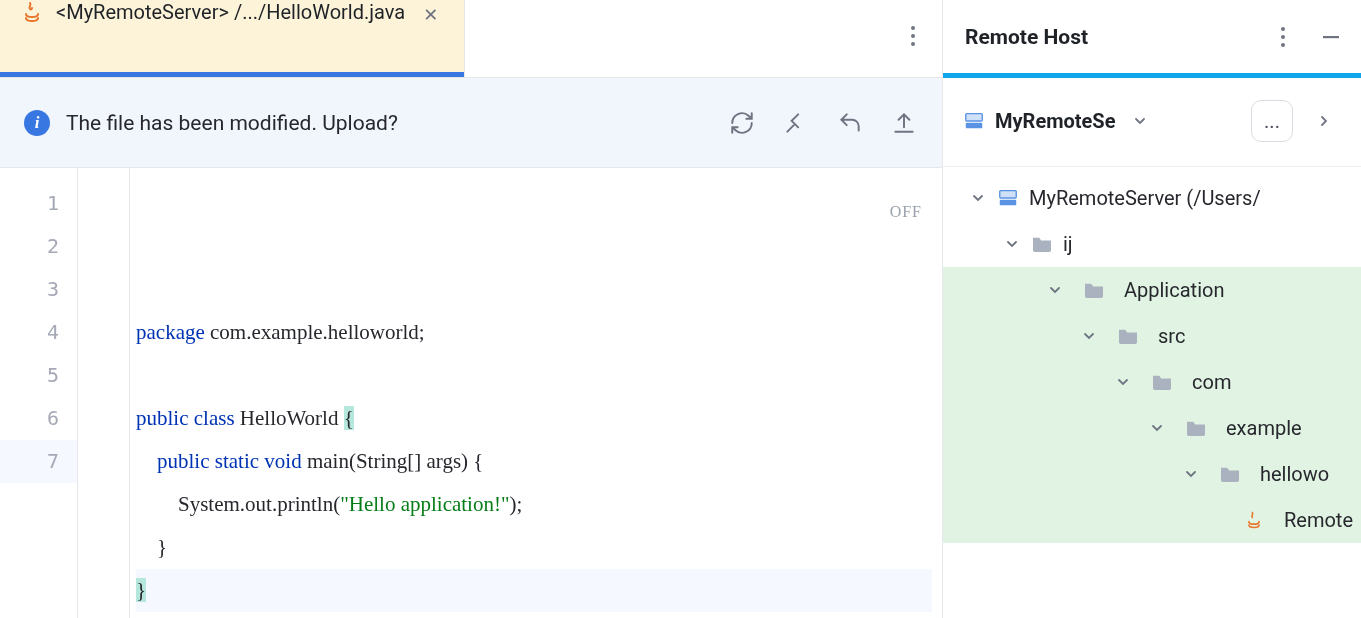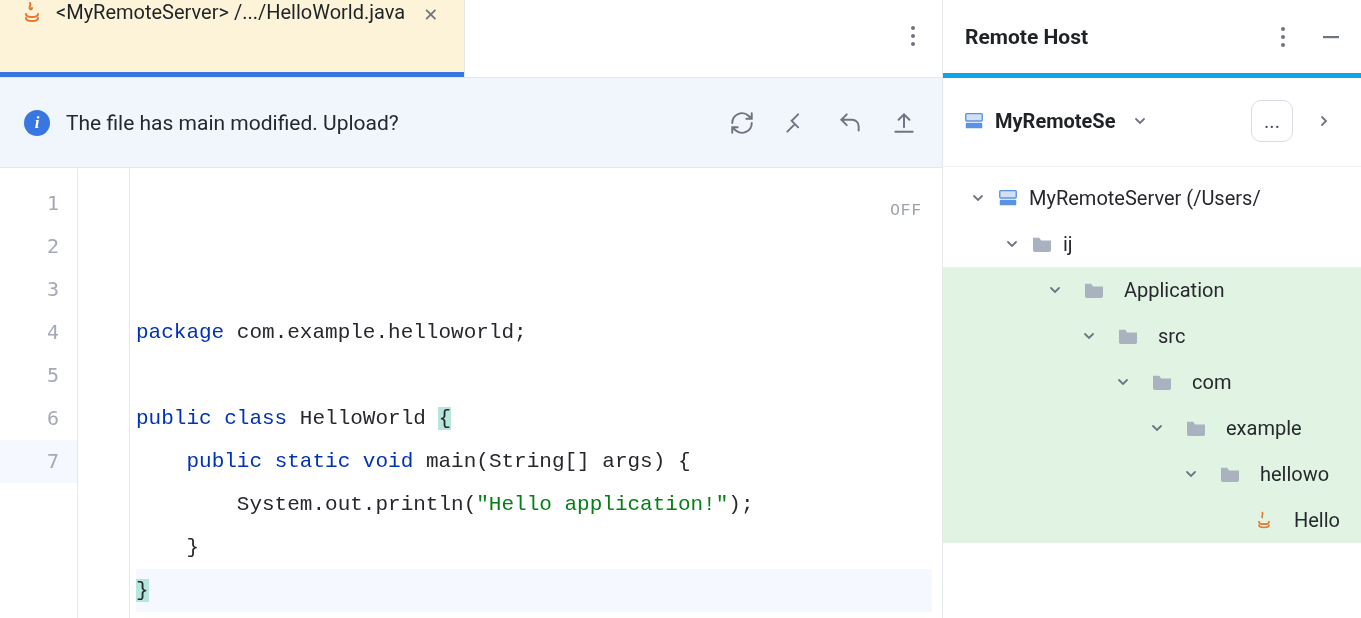--- a/index.html
+++ b/index.html
@@ -76,21 +76,21 @@
     border-right: 1px solid #e5e7eb;
   }
   .gutter div { height: 43px; line-height: 43px; padding-right: 18px; }
   .buffer-spacer {
     width: 52px;
     border-right: 1px solid #e5e7eb;
   }
   .code {
     flex: 1;
     padding: 14px 10px 0 6px;
-    font-family: Liberation Mono, monospace;
+    font-family: Liberation Serif, serif;
     font-size: 21px;
     line-height: 43px;
     white-space: pre;
     position: relative;
   }
   .kw { color: #0033b3; }
   .str { color: #067d17; }
   .hl { background: #b6e7dd; }
   .off-indicator {
     position: absolute;
@@ -199,21 +199,21 @@
       <svg width="6" height="22" viewBox="0 0 6 22">
           <circle cx="3" cy="3" r="2" fill="#6e7481"></circle>
           <circle cx="3" cy="11" r="2" fill="#6e7481"></circle>
           <circle cx="3" cy="19" r="2" fill="#6e7481"></circle>
         </svg>
     </div>
   </div>
 
   <div class="banner">
     <span class="info-dot">i</span>
-    <span class="msg">The file has main modified. Upload?</span>
+    <span class="msg">The file has been modified. Upload?</span>
     <div class="actions">
       <span class="icon-btn">
         <svg width="26" height="26" viewBox="0 0 24 24" fill="none" stroke="#6e7481" stroke-width="1.8" stroke-linecap="round">
             <path d="M3 12a9 9 0 0 1 15-6.7L21 8M21 3v5h-5M21 12a9 9 0 0 1-15 6.7L3 16M3 21v-5h5"></path>
           </svg>
       </span>
       <span class="icon-btn">
         <svg width="26" height="26" viewBox="0 0 24 24" fill="none" stroke="#6e7481" stroke-width="1.8" stroke-linecap="round">
             <path d="M14 4l-6 6 6 6M4 20l6-6"></path>
           </svg>
@@ -391,16 +391,16 @@
         <span class="tree-label">hellowo</span>
       </div>
       <div class="tree-row hl">
         <span class="indent" style="width: 254px;"></span>
         <span class="chevron"></span>
         <span class="java-icon-sm">
           <svg width="20" height="20" viewBox="0 0 24 24">
             <path fill="none" stroke="#e8762d" stroke-width="2" stroke-linecap="round" d="M6 14c0 2 2 3 6 3s6-1 6-3M6 18c0 2 2 3 6 3s6-1 6-3M10 3c2 2-2 4 0 6"></path>
           </svg>
         </span>
-        <span class="tree-label">Hello</span>
+        <span class="tree-label">Remote</span>
       </div>
     </div>
 </div>
 
 </body></html>

